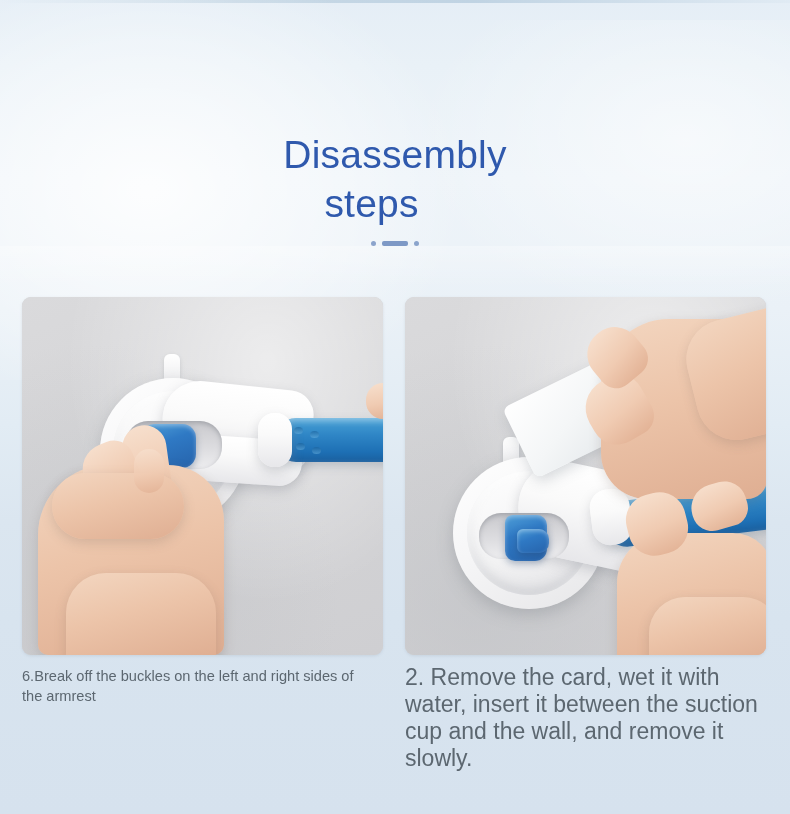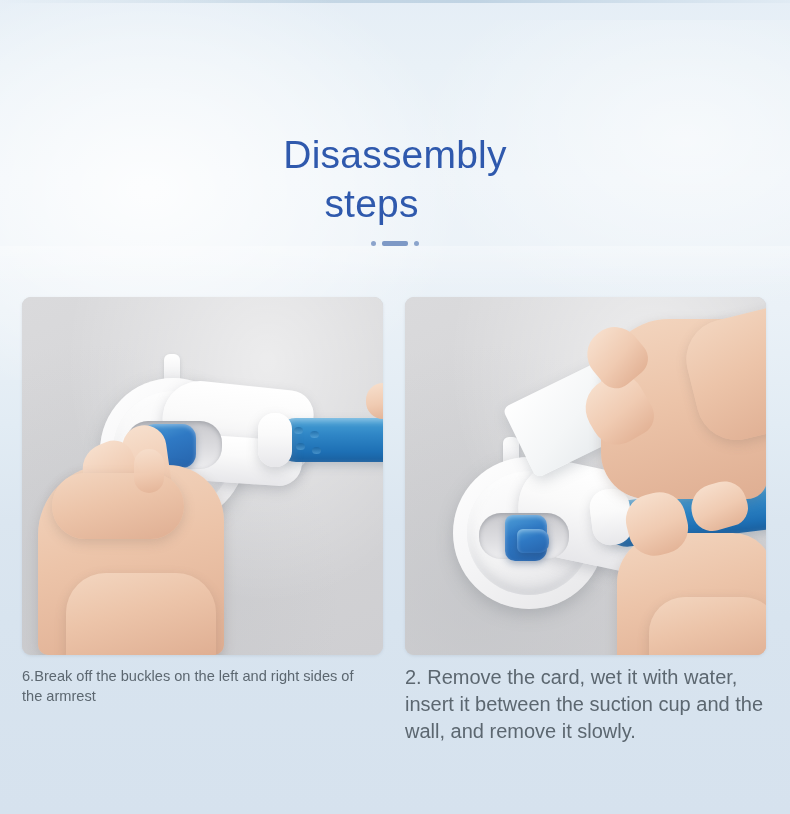--- a/index.html
+++ b/index.html
@@ -205,21 +205,21 @@
     left: 22px;
     top: 666px;
     width: 345px;
     font-size: 14.6px;
     line-height: 20px;
   }
   .caption-2 {
     left: 405px;
     top: 664px;
     width: 372px;
-    font-size: 20px;
+    font-size: 23px;
     line-height: 27px;
   }
 </style>
 </head>
 <body>
 
 <div id="page">
 
   <div class="bg-topline"></div>
   <div class="bg-bloom-a"></div>

